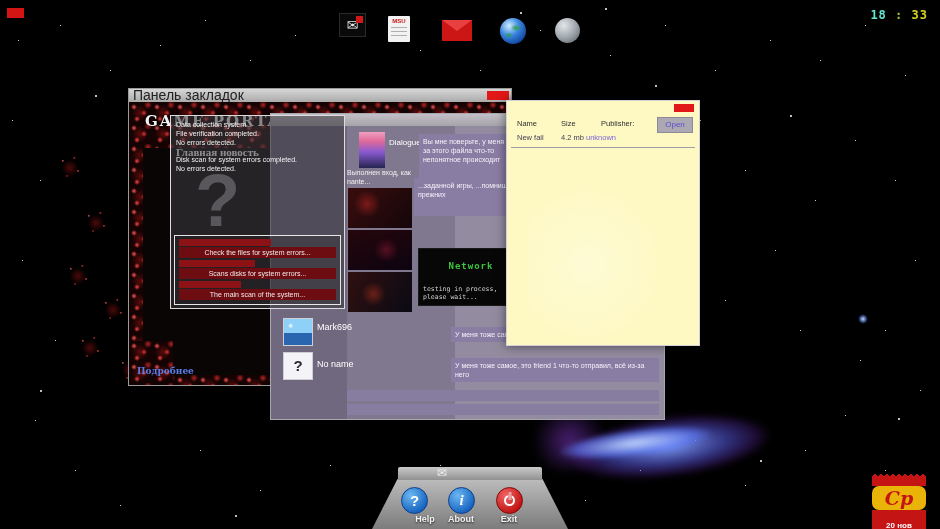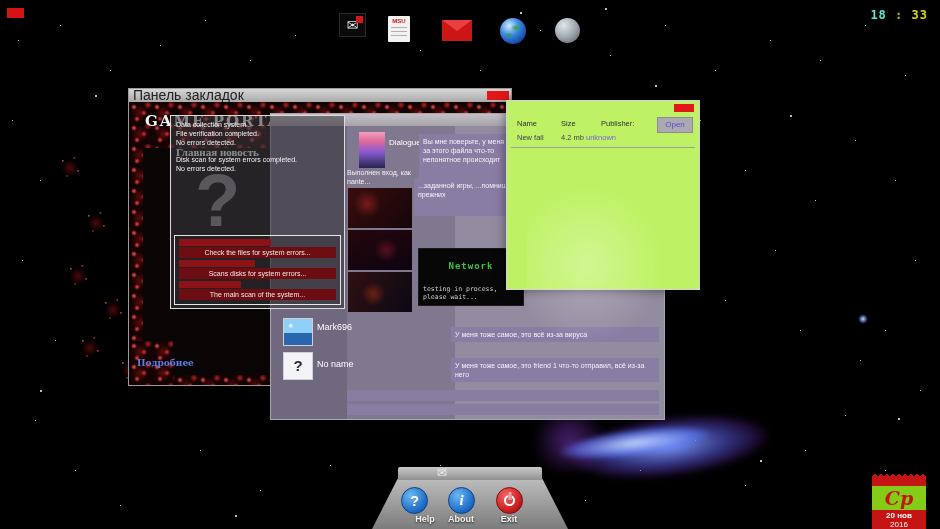--- a/index.html
+++ b/index.html
@@ -84,21 +84,21 @@
   .win-a .close-btn { right:2px; top:2px; width:22px; height:9px; }
   .site { position:absolute; left:0; right:0; top:13px; bottom:0; background:#0a0505; overflow:hidden; }
   .site .band { position:absolute; left:0; top:0; right:0; height:46px; }
   .site .strip-left { position:absolute; left:0; top:0; bottom:0; width:14px; }
   .site .strip-bottom { position:absolute; left:0; right:0; bottom:0; height:10px; }
   .site .corner { position:absolute; left:0; bottom:0; width:44px; height:44px; }
   .site-title { position:absolute; left:16px; top:10px; font:bold 15px "DejaVu Serif", serif;
     color:#f2f2f2; letter-spacing:2px; text-shadow:0 0 4px #000; }
   .headline { position:absolute; left:47px; top:44px; font:bold 11px "Liberation Serif", serif; color:#fff; }
   .article { position:absolute; left:5px; top:196px; width:122px; font:bold 10px/11px "DejaVu Serif", serif; color:#eee; }
-  .more-link { position:absolute; left:8px; top:256px; font:bold 9px "DejaVu Serif", serif; color:#5b7de8; cursor:pointer; }
+  .more-link { position:absolute; left:8px; top:264px; font:bold 9px "DejaVu Serif", serif; color:#5b7de8; cursor:pointer; }
 
   
   .win-c { left:270px; top:113px; width:395px; height:307px; background:#8d8698; border:1px solid #a8a8b0; z-index:20; }
   .win-c .titlebar { height:12px; background:linear-gradient(#c2c0c6,#a6a4aa); position:relative; }
   .win-c .close-btn { right:5px; top:2px; width:18px; height:8px; }
   .chat-body { position:absolute; left:0; right:0; top:12px; bottom:0; overflow:hidden; }
   .chat-nav  { position:absolute; left:0; top:0; bottom:0; width:76px; background:#6f687e; }
   .chat-list { position:absolute; left:76px; top:0; bottom:0; width:108px; background:#80788e; }
   .chat-main { position:absolute; left:184px; top:0; bottom:0; right:0; background:#938b9f; }
   .thumb-sunset { left:88px; top:6px; width:26px; height:36px;
@@ -122,21 +122,21 @@
     linear-gradient(180deg,#8fd0f8 55%, #2a66b0 55%); }
   .av2 { top:226px; background:#f4f4f8; text-align:center; font:bold 15px "Liberation Sans",sans-serif; color:#2a2a2a; line-height:26px; }
   .cname { position:absolute; left:46px; font-size:9px; color:#fff; }
   .cn1 { top:196px; } .cn2 { top:233px; }
   .rep1 { left:180px; top:201px; width:208px; }
   .rep2 { left:180px; top:232px; width:208px; }
   .strip { position:absolute; left:76px; width:312px; height:11px; background:#877da0; }
   .st1 { top:264px; } .st2 { top:278px; }
 
   
-  .win-d { left:506px; top:100px; width:194px; height:190px; background:#bef264; border:1px solid #d4d2d8;
+  .win-d { left:506px; top:100px; width:194px; height:246px; background:#fef9c3; border:1px solid #d4d2d8;
     box-shadow:0 0 10px rgba(0,0,0,.5); z-index:30; }
   .win-d .close-btn { right:5px; top:3px; width:20px; height:8px; }
   .fd-label { position:absolute; top:18px; font-size:7.5px; color:#2f2f2f; }
   .fdl-name { left:10px; } .fdl-size { left:54px; } .fdl-pub { left:94px; }
   .fd-open { position:absolute; right:6px; top:16px; width:36px; height:16px; background:#aca8b4;
     border:1px solid #8e8a98; font-size:8px; color:#5b4fc8; text-align:center; line-height:14px; cursor:pointer; }
   .fd-val { position:absolute; top:32px; font-size:7.5px; color:#433d55; }
   .fdv-name { left:10px; } .fdv-size { left:54px; } .fdv-pub { left:79px; color:#7b64da;text-align:center; }
   .fd-sep { position:absolute; left:4px; right:4px; top:46px; height:1px; background:#a09cac; }
   .fd-glow { position:absolute; left:20px; top:70px; width:150px; height:170px;
@@ -179,24 +179,24 @@
   .power-bar { position:absolute; left:50%; top:-5px; width:3px; height:8px; background:#fff;
     transform:translateX(-50%); border-left:1px solid #cf4848; border-right:1px solid #cf4848; }
   .dock-label { position:absolute; z-index:6; width:34px; text-align:center;
     font:bold 9px "Liberation Sans",sans-serif; color:#f2f2f2; text-shadow:0 1px 2px #222; }
   .lb-help { left:408px; top:514px; } .lb-about { left:444px; top:514px; } .lb-exit { left:492px; top:514px; }
 
   
   .calendar { left:872px; top:473px; width:54px; height:56px; z-index:6; }
   .cal-teeth { height:8px; background:conic-gradient(from 135deg at 50% 0, #c41414 90deg, transparent 0) 0 0/6px 8px repeat-x; }
   .cal-top { height:5px; background:#c41414; }
-  .cal-body { height:24px; background:#84cc16; display:flex; align-items:center; justify-content:center; }
+  .cal-body { height:24px; background:#eab308; display:flex; align-items:center; justify-content:center;border-radius:7px; }
   .cal-weekday { font:italic bold 19px "DejaVu Serif",serif; color:#c41414; }
   .cal-foot { height:19px; background:#c41414; color:#fff; text-align:center; }
-  .cal-date { font:bold 8px/9px "Liberation Sans",sans-serif; padding-top:1px; }
+  .cal-date { font:bold 8px/9px "Liberation Sans",sans-serif; padding-top:11px; }
   .cal-year { font:8px/9px "Liberation Sans",sans-serif; }
 </style>
 </head>
 <body>
 
 <div class="stage">
 
   <div class="stars1"></div>
   <div class="stars2"></div>
   <div class="abs nebula"></div>

